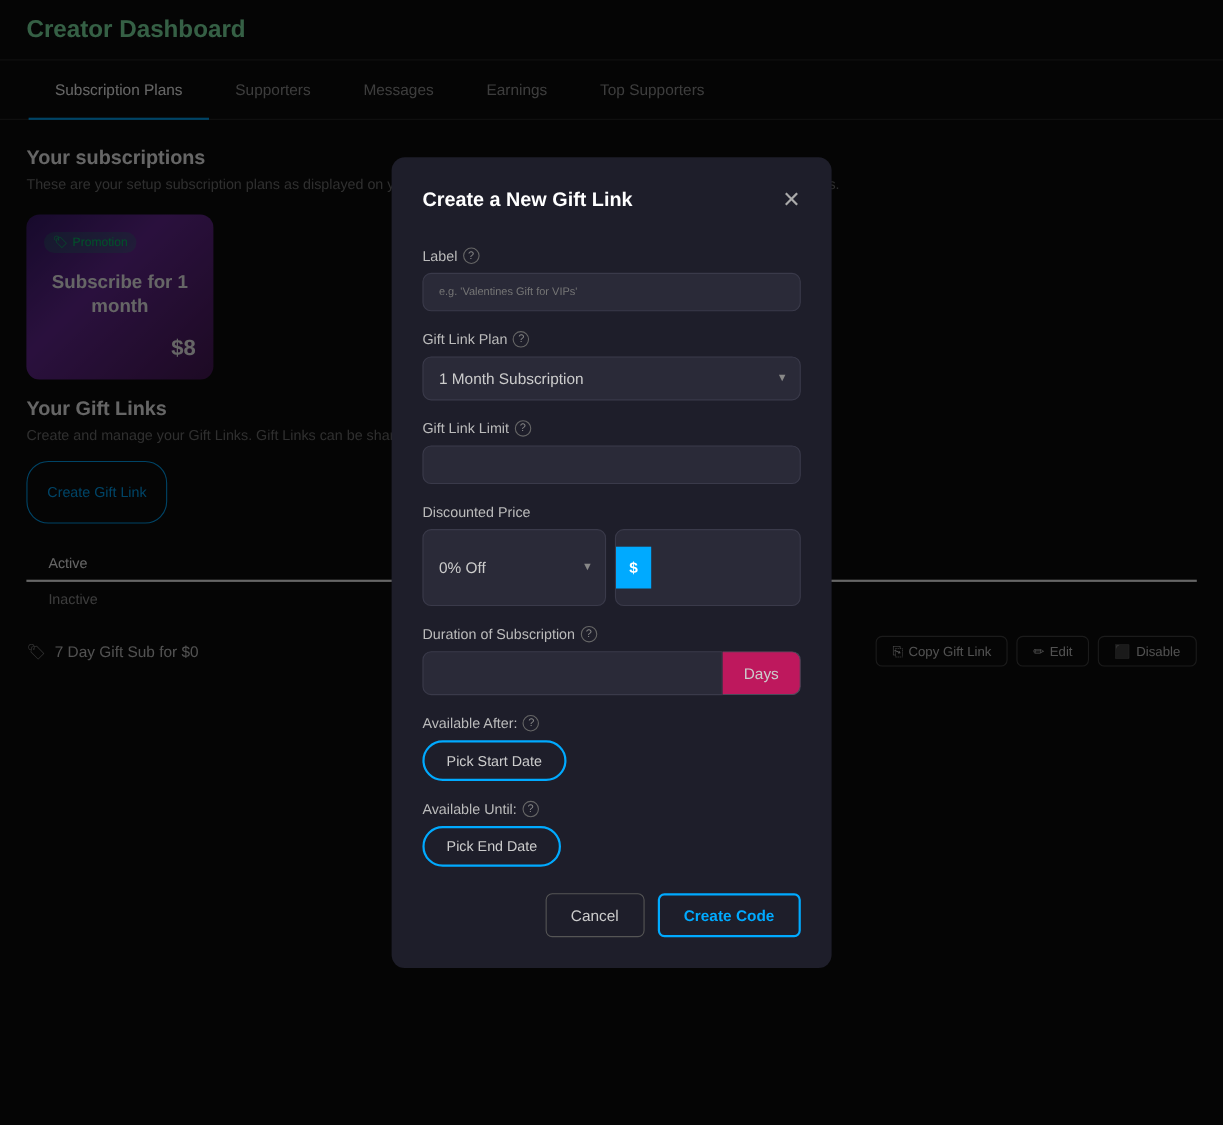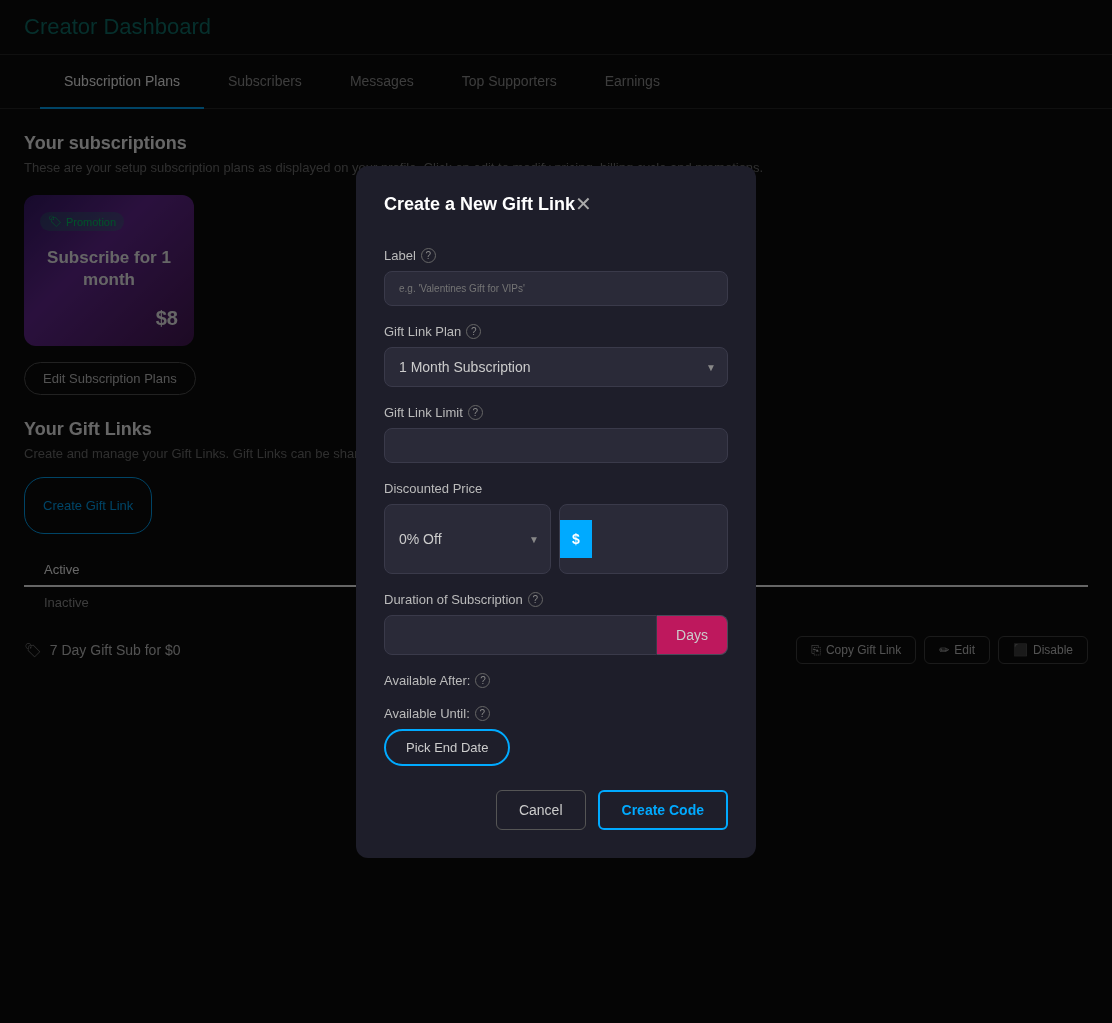--- a/index.html
+++ b/index.html
@@ -13,29 +13,29 @@
       overflow: hidden;
     }
 
     
     .header {
       padding: 14px 24px;
       border-bottom: 1px solid #2a2a2a;
     }
     .header-title {
       font-size: 22px;
-      font-weight: 400;
-      color: #0f766e;
+      font-weight: 700;
+      color: #86efac;
     }
 
     
     .nav-tabs {
       display: flex;
       border-bottom: 1px solid #2a2a2a;
-      padding: 0 40px;
+      padding: 0 26px;
     }
     .nav-tab {
       padding: 18px 24px;
       font-size: 14px;
       color: #999;
       cursor: pointer;
       border-bottom: 2px solid transparent;
       margin-bottom: -1px;
     }
     .nav-tab.active {
@@ -194,20 +194,21 @@
       border-radius: 12px;
       width: 400px;
       padding: 28px;
       position: relative;
       color: #e0e0e0;
     }
 
     .modal-header {
       display: flex;
       align-items: center;
+      justify-content: space-between;
       margin-bottom: 33px;
     }
     .modal-title {
       font-size: 18px;
       font-weight: 600;
       color: #fff;
     }
     .modal-close {
       background: none;
       border: none;
@@ -398,41 +399,40 @@
   </style>
 </head>
 <body>
 
 <div class="header">
   <span class="header-title">Creator Dashboard</span>
 </div>
 
 <nav class="nav-tabs">
   <div class="nav-tab active">Subscription Plans</div>
-  <div class="nav-tab">Subscribers</div>
+  <div class="nav-tab">Supporters</div>
   <div class="nav-tab">Messages</div>
+  <div class="nav-tab">Earnings</div>
   <div class="nav-tab">Top Supporters</div>
-  <div class="nav-tab">Earnings</div>
 </nav>
 
 <div class="main-content">
   <div class="section-title">Your subscriptions</div>
   <div class="section-desc">These are your setup subscription plans as displayed on your profile. Click on edit to modify pricing, billing cycle and promotions.</div>
 
   
   <div class="subscription-card">
     <div class="promotion-badge">
       <span>🏷</span>
       <span>Promotion</span>
     </div>
     <div class="card-label">Subscribe for 1 month</div>
     <div class="card-price">$8</div>
   </div>
 
-  <button class="btn-outline">Edit Subscription Plans</button>
 
   <div class="gift-links-title">Your Gift Links</div>
   <div class="gift-links-desc">Create and manage your Gift Links. Gift Links can be shared with fans/friends.</div>
 
   <button class="btn-create-gift">Create Gift Link</button>
 
   
   <div class="gift-tabs">
     <div class="gift-tab active">Active</div>
     <div class="gift-tab">Inactive</div>
@@ -528,20 +528,21 @@
         <input class="duration-input" type="text" style="">
         <button class="duration-unit-btn">Days</button>
       </div>
     </div>
 
     <div class="form-group">
       <div class="form-label">
         <span>Available After:</span>
         <span class="help-icon">?</span>
       </div>
+      <button class="date-btn">Pick Start Date</button>
     </div>
 
     <div class="form-group">
       <div class="form-label">
         <span>Available Until:</span>
         <span class="help-icon">?</span>
       </div>
       <button class="date-btn">Pick End Date</button>
     </div>
 

